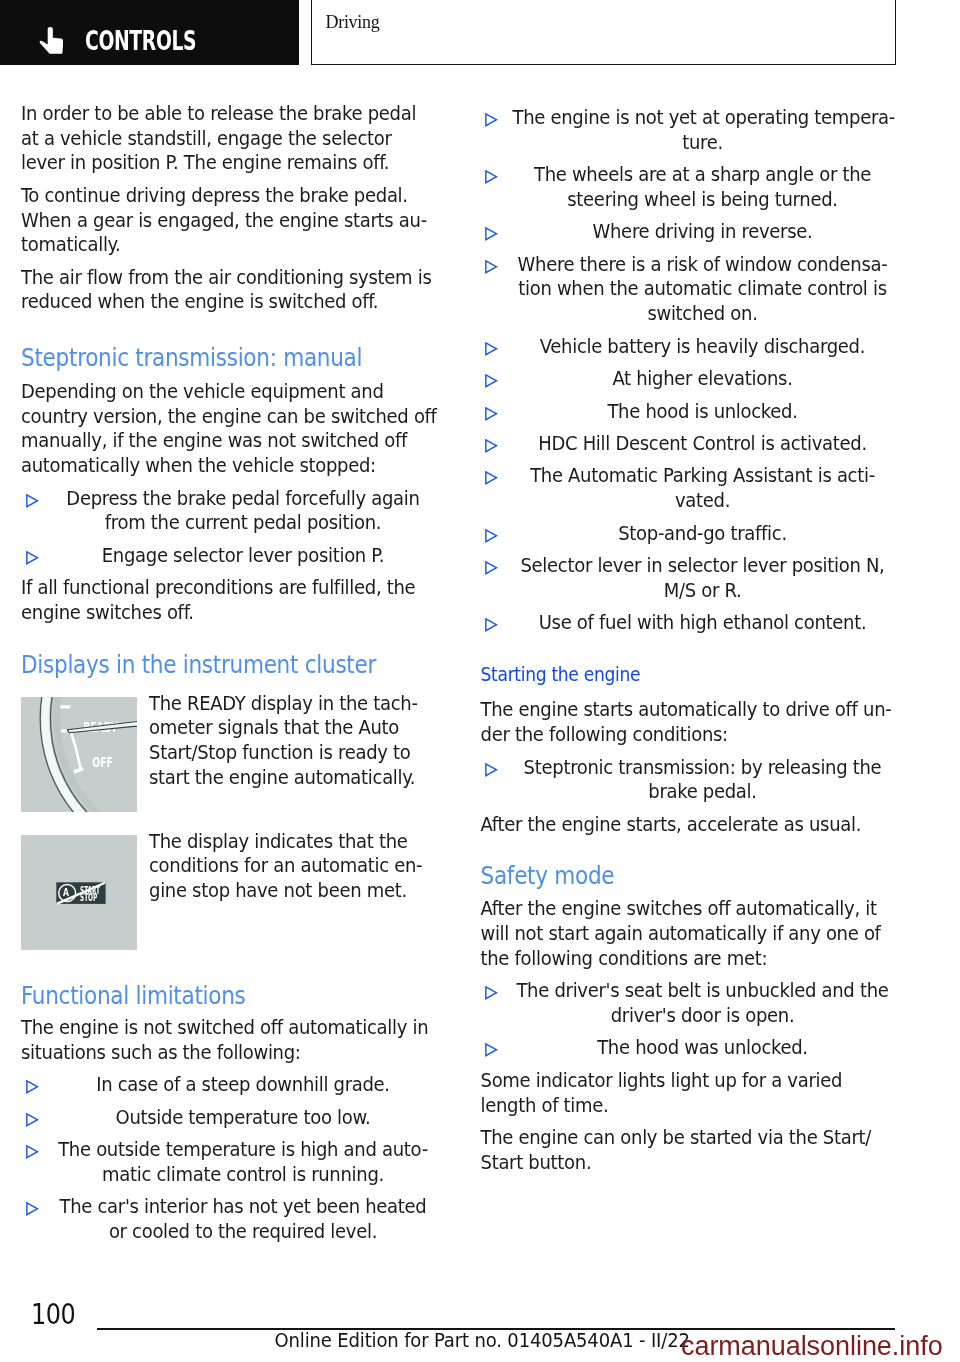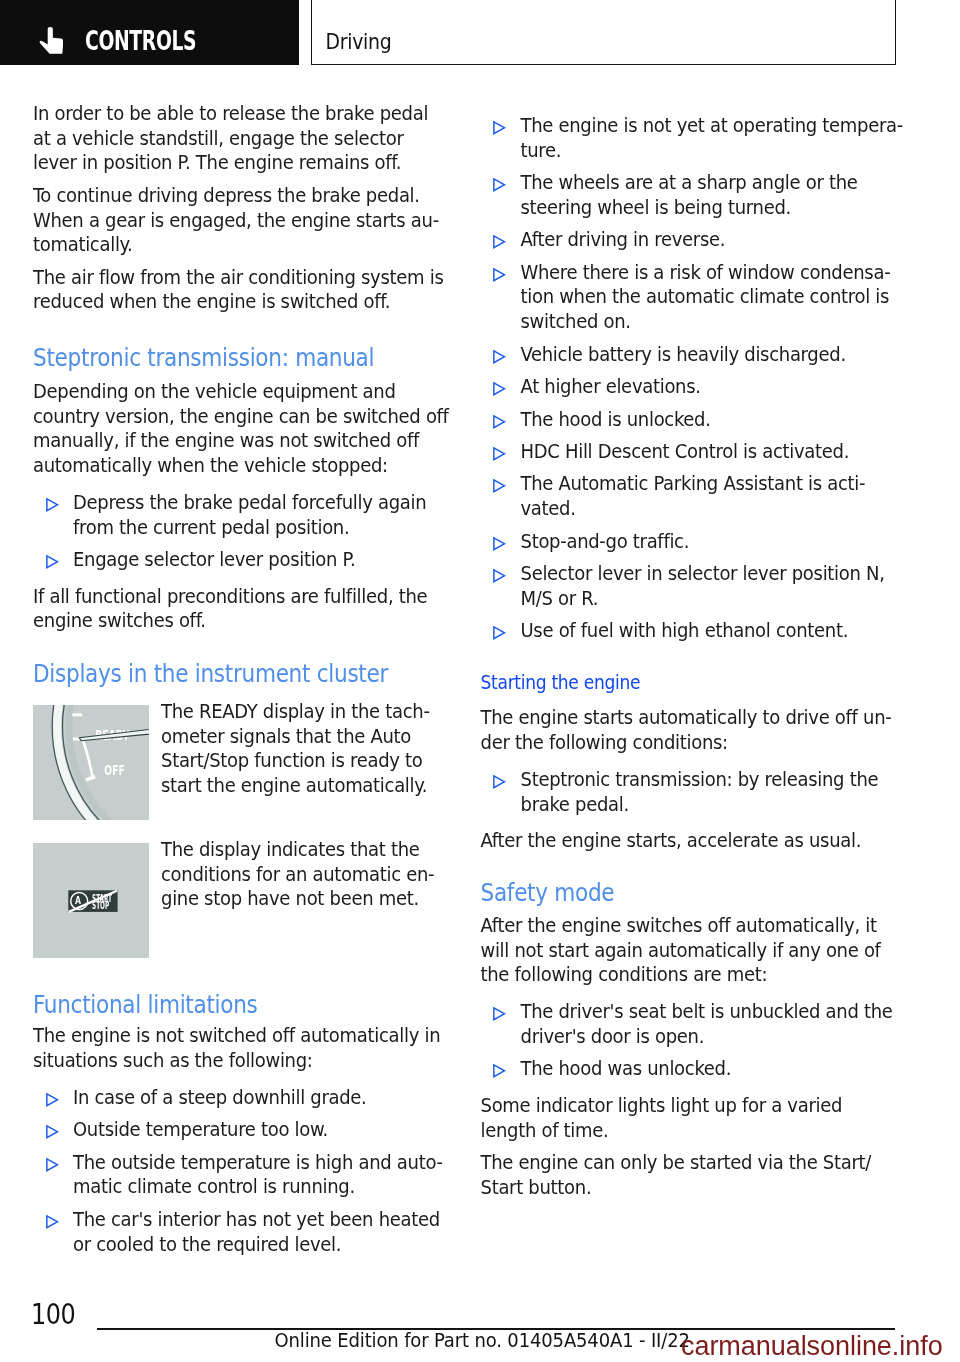--- a/index.html
+++ b/index.html
@@ -8,34 +8,34 @@
        -webkit-font-smoothing:antialiased;}
   .page{position:relative;width:960px;height:1362px;overflow:hidden;filter:blur(0px);}
 
   
   .hdr-black{position:absolute;left:0;top:0;width:299px;height:64.5px;background:#0d0d0d;}
   .hdr-hand{position:absolute;left:38px;top:24px;width:28px;height:32px;}
   .hdr-title{position:absolute;left:85px;top:31.5px;color:#ffffff;font-size:26px;font-stretch:normal;
              font-weight:bold;letter-spacing:-0.5px;line-height:19px;transform:scaleX(0.722);transform-origin:0 0;filter:blur(0px);}
   .hdr-box{position:absolute;left:310.5px;top:-5px;width:585px;height:70px;
            border:1.7px solid #161616;border-top:none;box-sizing:border-box;background:#fff;}
-  .hdr-sub{position:absolute;filter:blur(0px);left:325.5px;top:32px;font-size:21px;color:#141414;letter-spacing:-0.3px;line-height:21px;}
+  .hdr-sub{position:absolute;filter:blur(0px);left:325.5px;top:12px;font-size:18px;color:#141414;letter-spacing:-0.3px;line-height:21px;font-family:Liberation Serif, serif;}
 
   
   .col{position:absolute;width:416px;}
-  .col-l{left:33px;top:101px;}
+  .col-l{left:21px;top:101px;}
   .col-r{left:480.5px;top:101px;}
 
   .ln{font-size:20px;line-height:24.7px;color:#1c1c1c;letter-spacing:-0.3px;white-space:pre;}
   .para{margin:0 0 7.75px 0;}
   .h1 .ln{font-size:19px;line-height:26.5px;color:#1046ee;}
   .h2 .ln{font-size:24px;line-height:25.9px;color:#4f8fe9;}
   .h1,.h2{margin:0;}
 
-  .blist{margin:12px;padding:0;list-style:none;}
+  .blist{margin:4px;padding:0;list-style:none;text-align:center;}
   .bitem{position:relative;padding-left:28px;margin:0 0 7.75px 0;}
   .tri{position:absolute;left:0.5px;top:8px;width:13px;height:14px;display:block;}
   .tri svg{display:block;}
 
   .figrow{position:relative;margin:0 0 9px 0;}
   .figimg{position:absolute;left:-0.5px;top:6px;width:116px;height:115px;background:#c5cecc;overflow:hidden;}
   .figtxt{margin-left:128px;min-height:115px;}
 
   
   .pgnum{position:absolute;left:31px;top:1301px;font-size:28px;font-weight:normal;color:#121212;letter-spacing:-0.5px;line-height:28px;transform:scaleX(0.95);transform-origin:0 0;filter:blur(0px);}
@@ -188,21 +188,21 @@
           </span><span><div class="ln">The engine is not yet at operating tempera-</div><div class="ln">ture.</div></span></li>
         <li class="bitem"><span class="tri">
             <svg viewBox="0 0 13 14" width="13" height="14">
               <path d="M0.85 0.8 L11.6 6.75 L0.85 12.7 Z" fill="none" stroke="#1f5ce8" stroke-width="1.5" stroke-linejoin="miter"></path>
             </svg>
           </span><span><div class="ln">The wheels are at a sharp angle or the</div><div class="ln">steering wheel is being turned.</div></span></li>
         <li class="bitem"><span class="tri">
             <svg viewBox="0 0 13 14" width="13" height="14">
               <path d="M0.85 0.8 L11.6 6.75 L0.85 12.7 Z" fill="none" stroke="#1f5ce8" stroke-width="1.5" stroke-linejoin="miter"></path>
             </svg>
-          </span><span><div class="ln">After driving in reverse.</div></span></li>
+          </span><span><div class="ln">Where driving in reverse.</div></span></li>
         <li class="bitem"><span class="tri">
             <svg viewBox="0 0 13 14" width="13" height="14">
               <path d="M0.85 0.8 L11.6 6.75 L0.85 12.7 Z" fill="none" stroke="#1f5ce8" stroke-width="1.5" stroke-linejoin="miter"></path>
             </svg>
           </span><span><div class="ln">Where there is a risk of window condensa-</div><div class="ln">tion when the automatic climate control is</div><div class="ln">switched on.</div></span></li>
         <li class="bitem"><span class="tri">
             <svg viewBox="0 0 13 14" width="13" height="14">
               <path d="M0.85 0.8 L11.6 6.75 L0.85 12.7 Z" fill="none" stroke="#1f5ce8" stroke-width="1.5" stroke-linejoin="miter"></path>
             </svg>
           </span><span><div class="ln">Vehicle battery is heavily discharged.</div></span></li>

